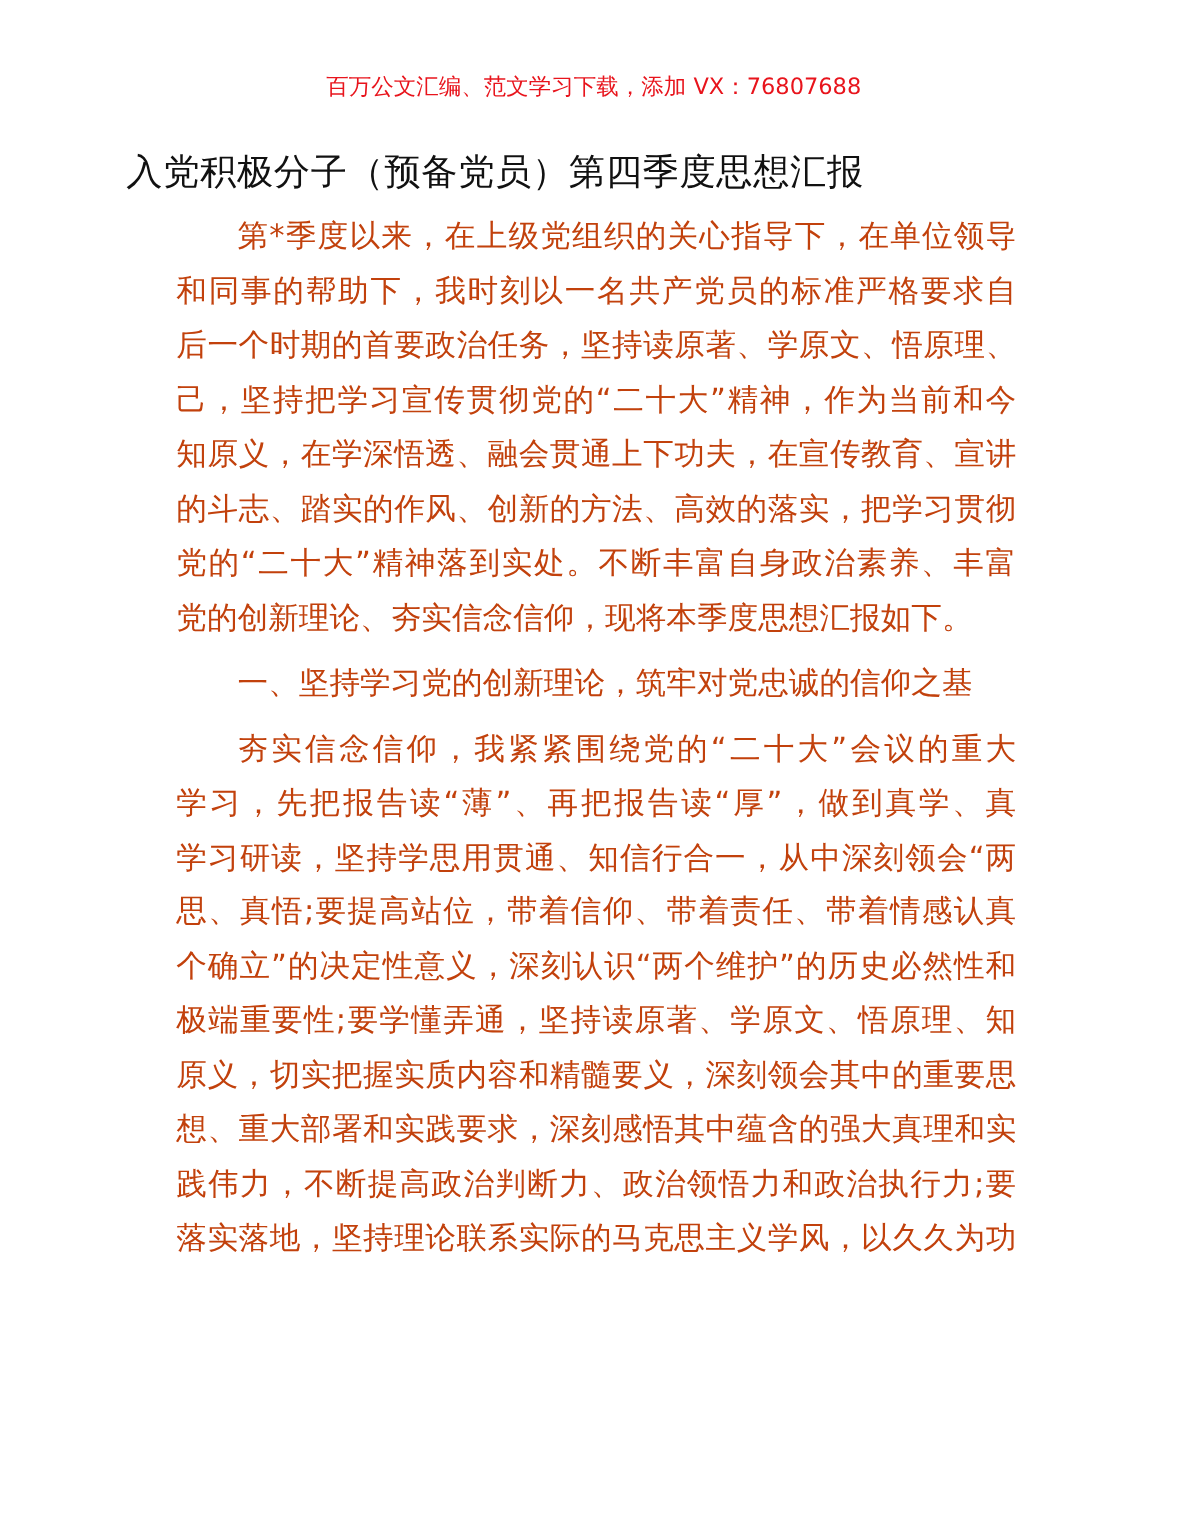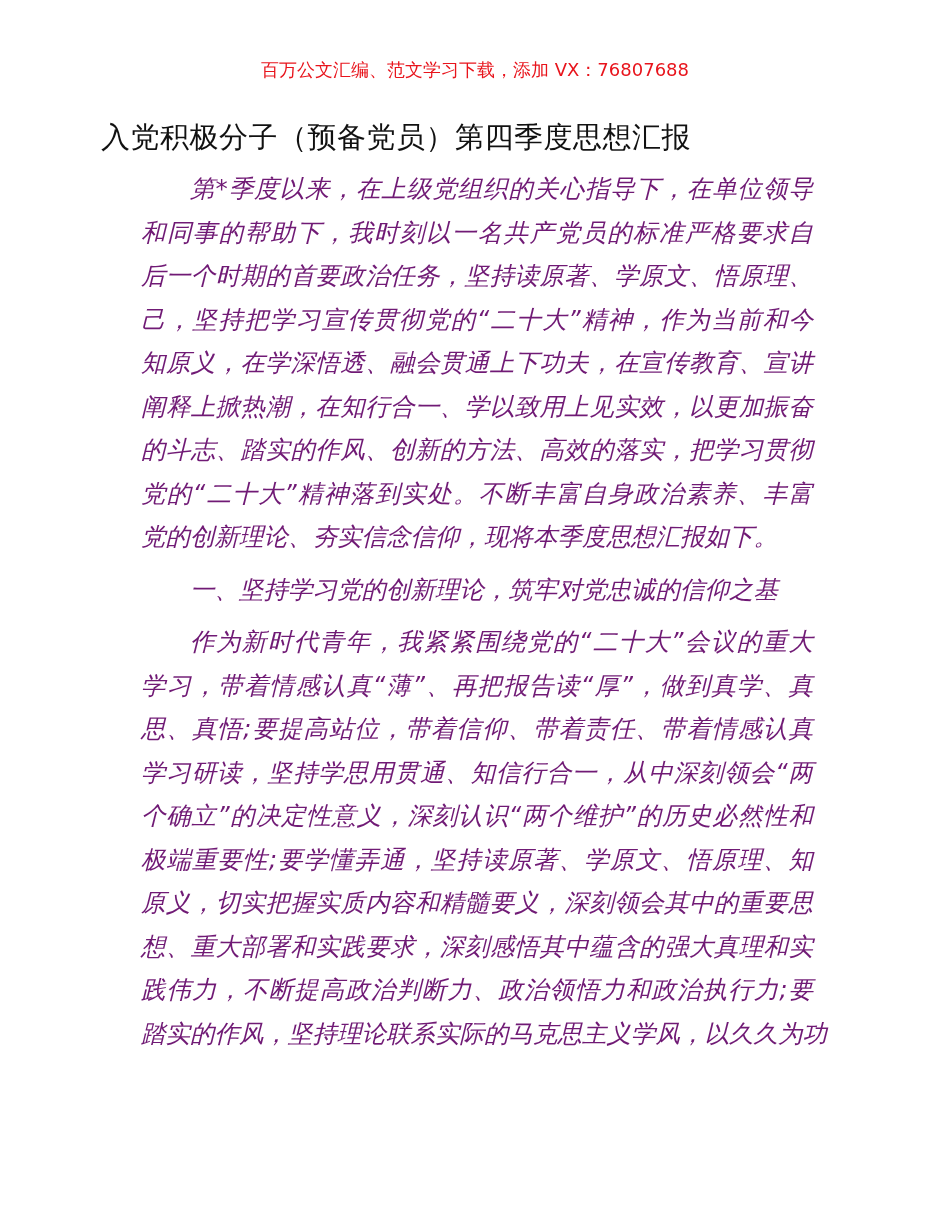--- a/index.html
+++ b/index.html
@@ -52,22 +52,21 @@
       width: 672px;
     }
     .line {
       display: block;
       height: 43.5px;
       line-height: 43.5px;
       font-size: 24.5px;
       white-space: nowrap;
       text-align: justify;
       text-align-last: justify;
-      color: #701a75;
-      font-style: italic;
+      color: #c2410c;
     }
     .line.indent {
       padding-left: 49px;
     }
     .line.last {
       text-align-last: left;
     }
     .gap {
       display: block;
       height: 9px;
@@ -81,35 +80,34 @@
 
   <div class="doc-title">入党积极分子（预备党员）第四季度思想汇报</div>
 
   <div class="body-text">
 
     <span class="line indent">第*季度以来，在上级党组织的关心指导下，在单位领导</span>
     <span class="line">和同事的帮助下，我时刻以一名共产党员的标准严格要求自</span>
     <span class="line">后一个时期的首要政治任务，坚持读原著、学原文、悟原理、</span>
     <span class="line">己，坚持把学习宣传贯彻党的“二十大”精神，作为当前和今</span>
     <span class="line">知原义，在学深悟透、融会贯通上下功夫，在宣传教育、宣讲</span>
-    <span class="line">阐释上掀热潮，在知行合一、学以致用上见实效，以更加振奋</span>
     <span class="line">的斗志、踏实的作风、创新的方法、高效的落实，把学习贯彻</span>
     <span class="line">党的“二十大”精神落到实处。不断丰富自身政治素养、丰富</span>
     <span class="line last">党的创新理论、夯实信念信仰，现将本季度思想汇报如下。</span>
 
     <span class="gap"></span>
 
     <span class="line indent last">一、坚持学习党的创新理论，筑牢对党忠诚的信仰之基</span>
 
     <span class="gap"></span>
 
-    <span class="line indent">作为新时代青年，我紧紧围绕党的“二十大”会议的重大</span>
-    <span class="line">学习，带着情感认真“薄”、再把报告读“厚”，做到真学、真</span>
+    <span class="line indent">夯实信念信仰，我紧紧围绕党的“二十大”会议的重大</span>
+    <span class="line">学习，先把报告读“薄”、再把报告读“厚”，做到真学、真</span>
+    <span class="line">学习研读，坚持学思用贯通、知信行合一，从中深刻领会“两</span>
     <span class="line">思、真悟;要提高站位，带着信仰、带着责任、带着情感认真</span>
-    <span class="line">学习研读，坚持学思用贯通、知信行合一，从中深刻领会“两</span>
     <span class="line">个确立”的决定性意义，深刻认识“两个维护”的历史必然性和</span>
     <span class="line">极端重要性;要学懂弄通，坚持读原著、学原文、悟原理、知</span>
     <span class="line">原义，切实把握实质内容和精髓要义，深刻领会其中的重要思</span>
     <span class="line">想、重大部署和实践要求，深刻感悟其中蕴含的强大真理和实</span>
     <span class="line">践伟力，不断提高政治判断力、政治领悟力和政治执行力;要</span>
-    <span class="line">踏实的作风，坚持理论联系实际的马克思主义学风，以久久为功</span>
+    <span class="line">落实落地，坚持理论联系实际的马克思主义学风，以久久为功</span>
   </div>
 </div>
 
 </body></html>

